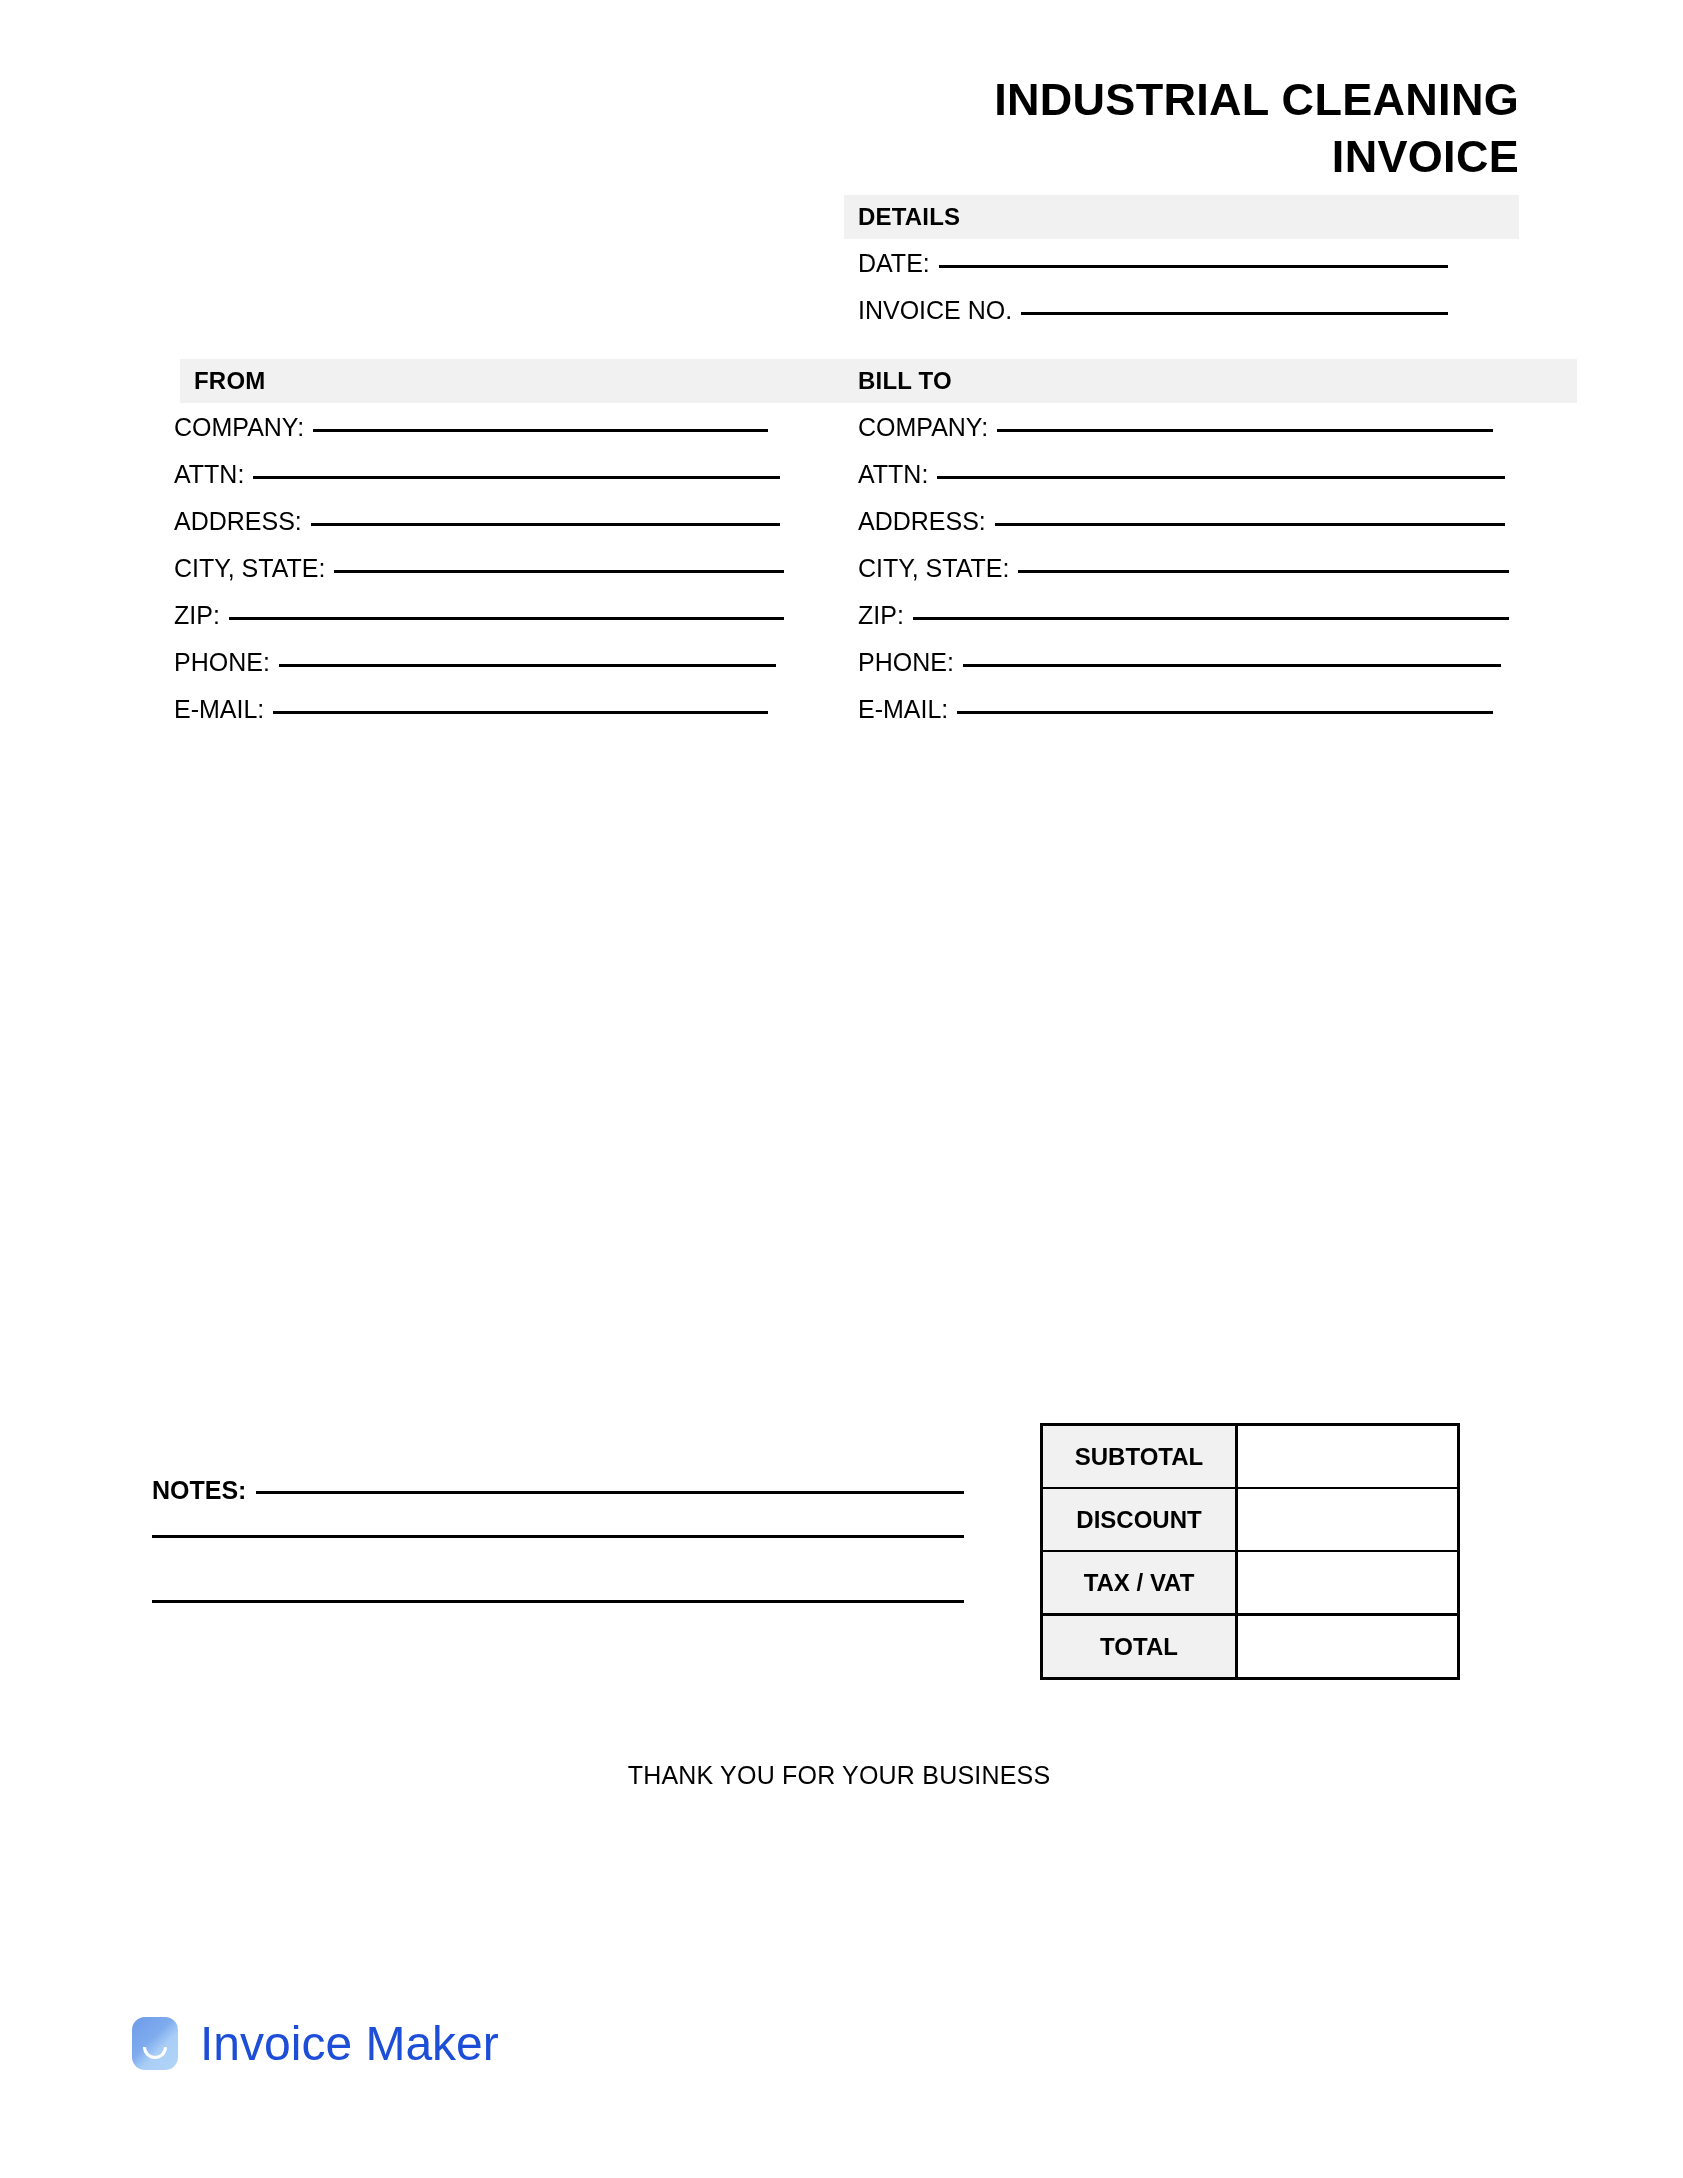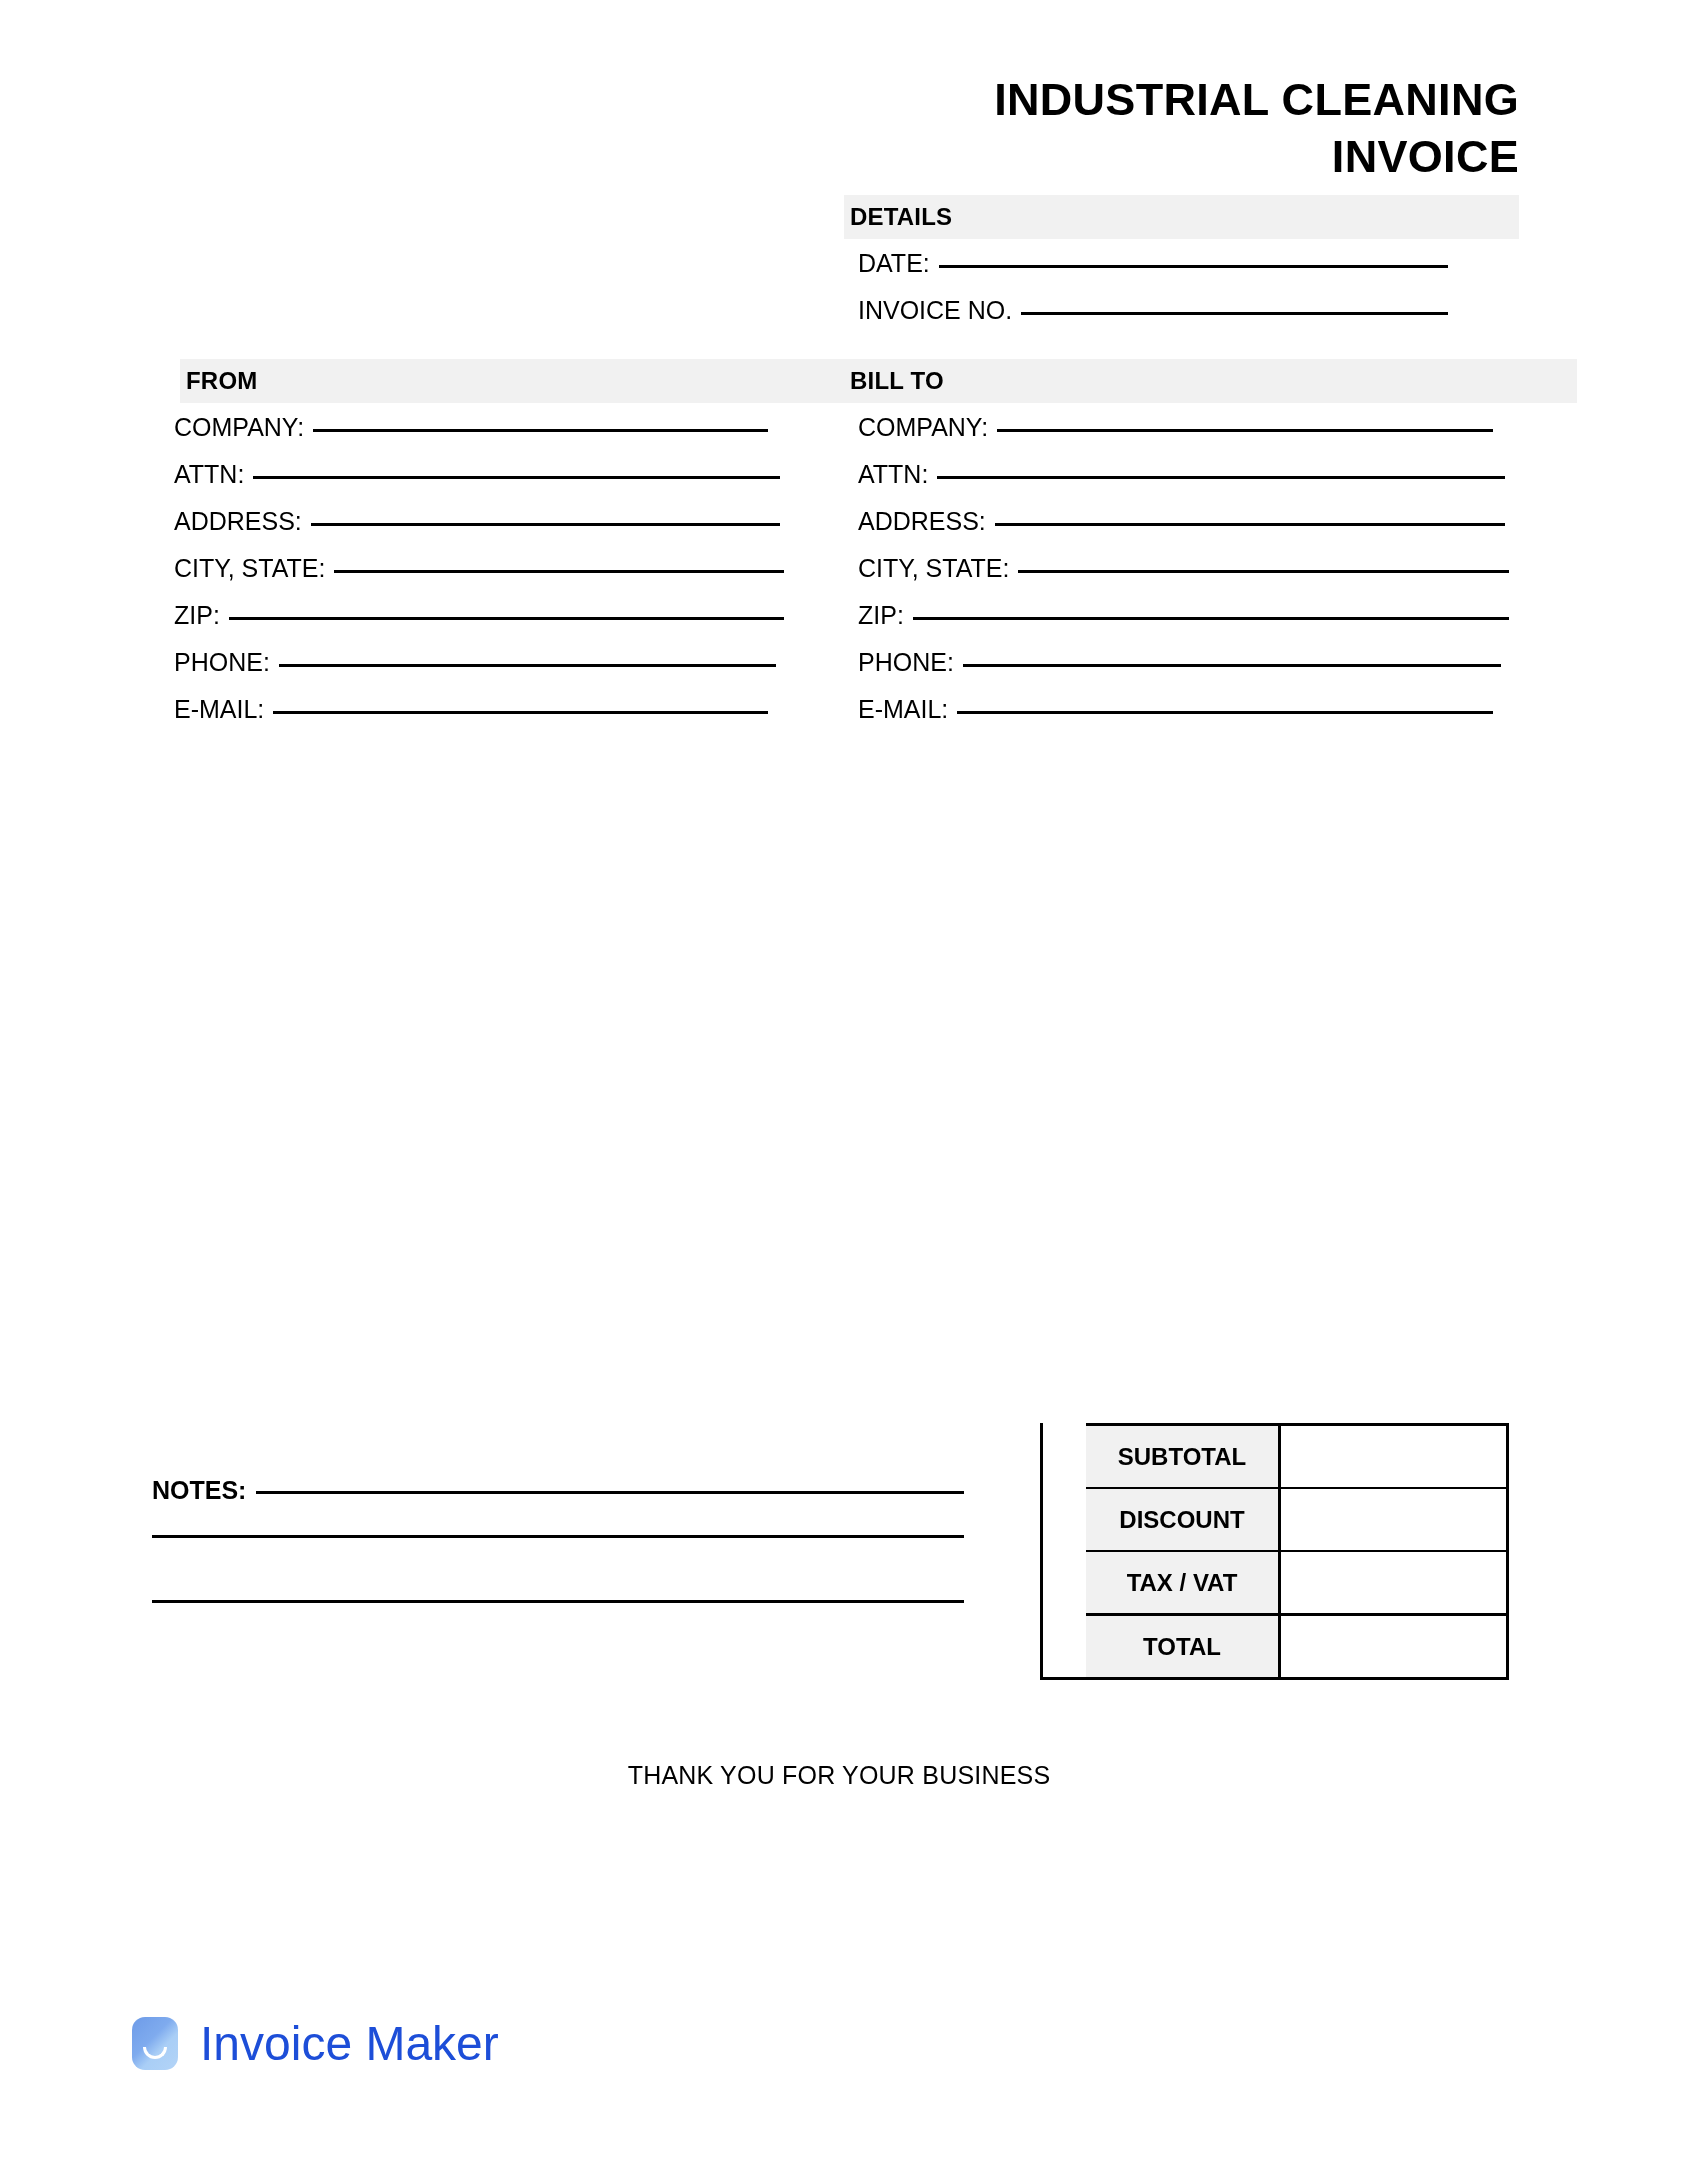--- a/index.html
+++ b/index.html
@@ -42,21 +42,21 @@
   .bar {
     position: absolute;
     background: #f1f1f1;
     height: 44px;
     display: flex;
     align-items: center;
   }
   .bar-label {
     font-size: 24px;
     font-weight: bold;
-    padding-left: 6px;
+    padding-left: 14px;
     letter-spacing: 0.2px;
   }
 
   #details-bar { left: 844px; top: 195px; width: 675px; }
   #from-bar    { left: 160px; top: 359px; width: 689px; margin-left: 20px; }
   #billto-bar  { left: 844px; top: 359px; width: 733px; }
 
   
   .field-list {
     position: absolute;
@@ -165,26 +165,25 @@
     position: relative;
     top: -5px;
   }
   .notes-rule.full { margin-left: 0; }
 
   
   .totals {
     position: absolute;
     left: 1040px;
     top: 1423px;
-    width: 469px;
+    width: 420px;
     border-left: 3px solid #000000;
     border-right: 3px solid #000000;
     border-bottom: 3px solid #000000;
     box-sizing: border-box;
-    padding-left: 43px;
   }
   .tot-row {
     display: flex;
     height: 61px;
     border-top: 3px solid #000000;
   }
   .tot-row.thin { border-top: 2px solid #000000; }
   .tot-label {
     width: 195px;
     background: #f1f1f1;

